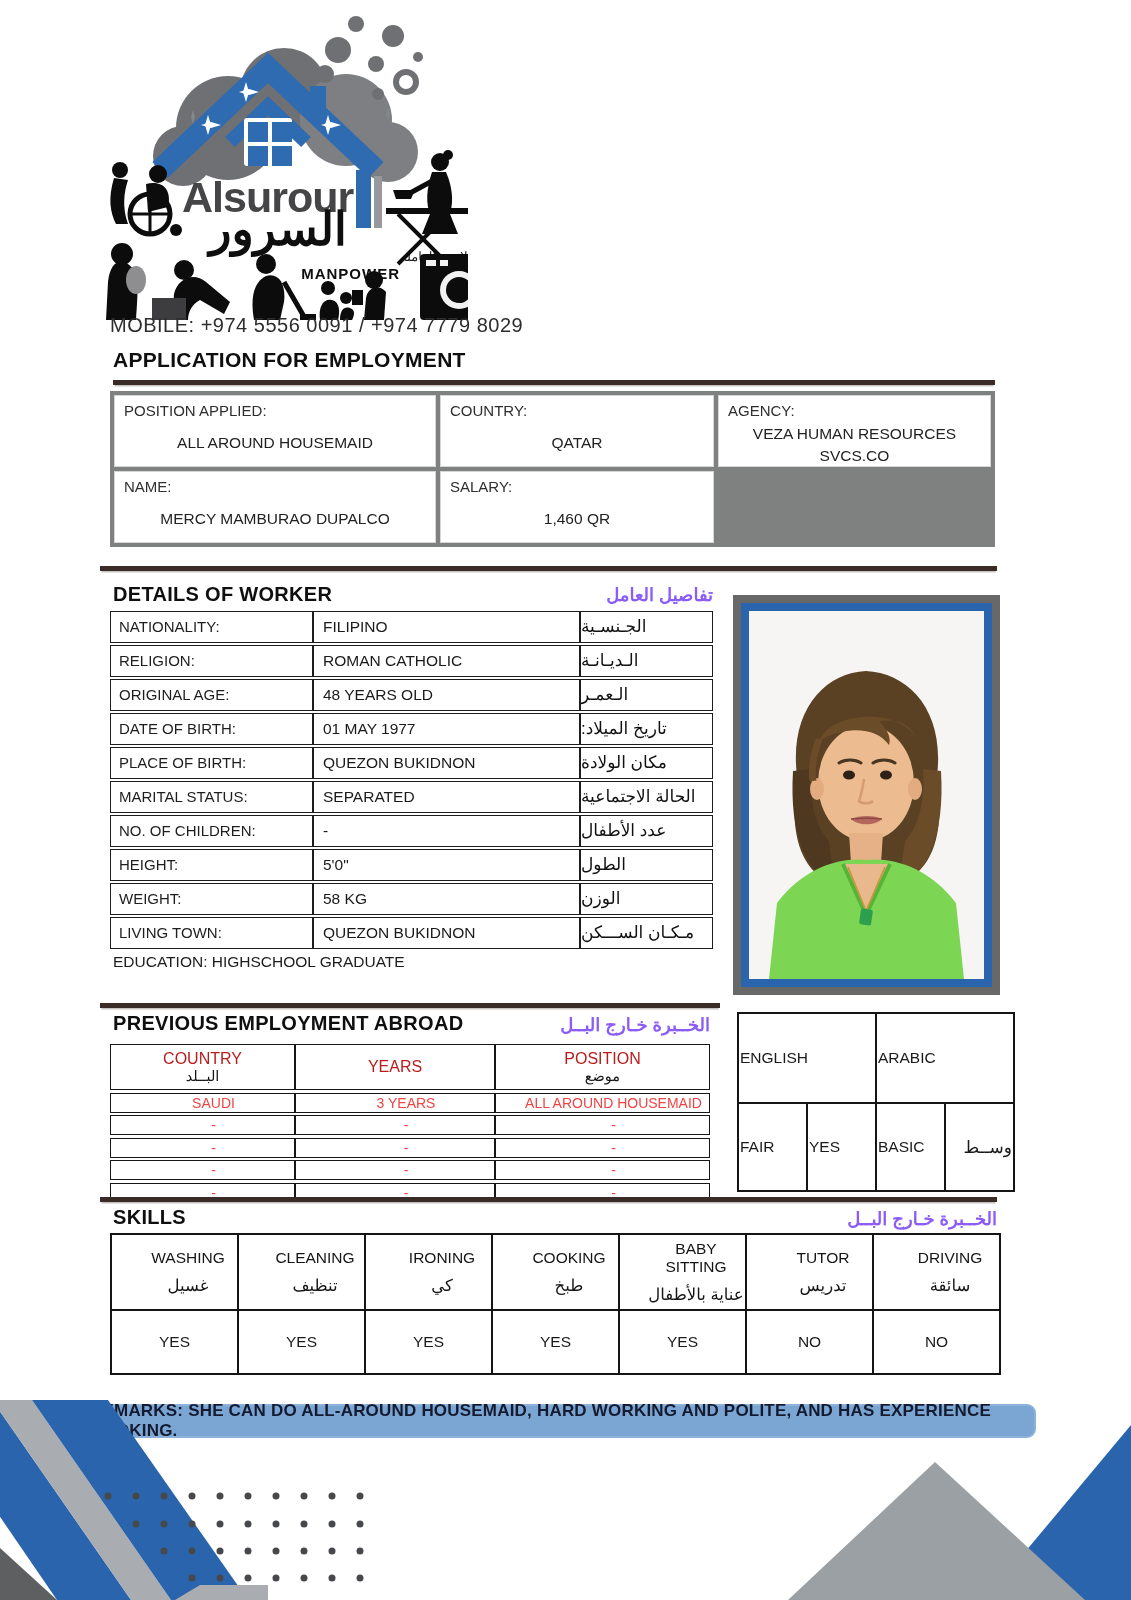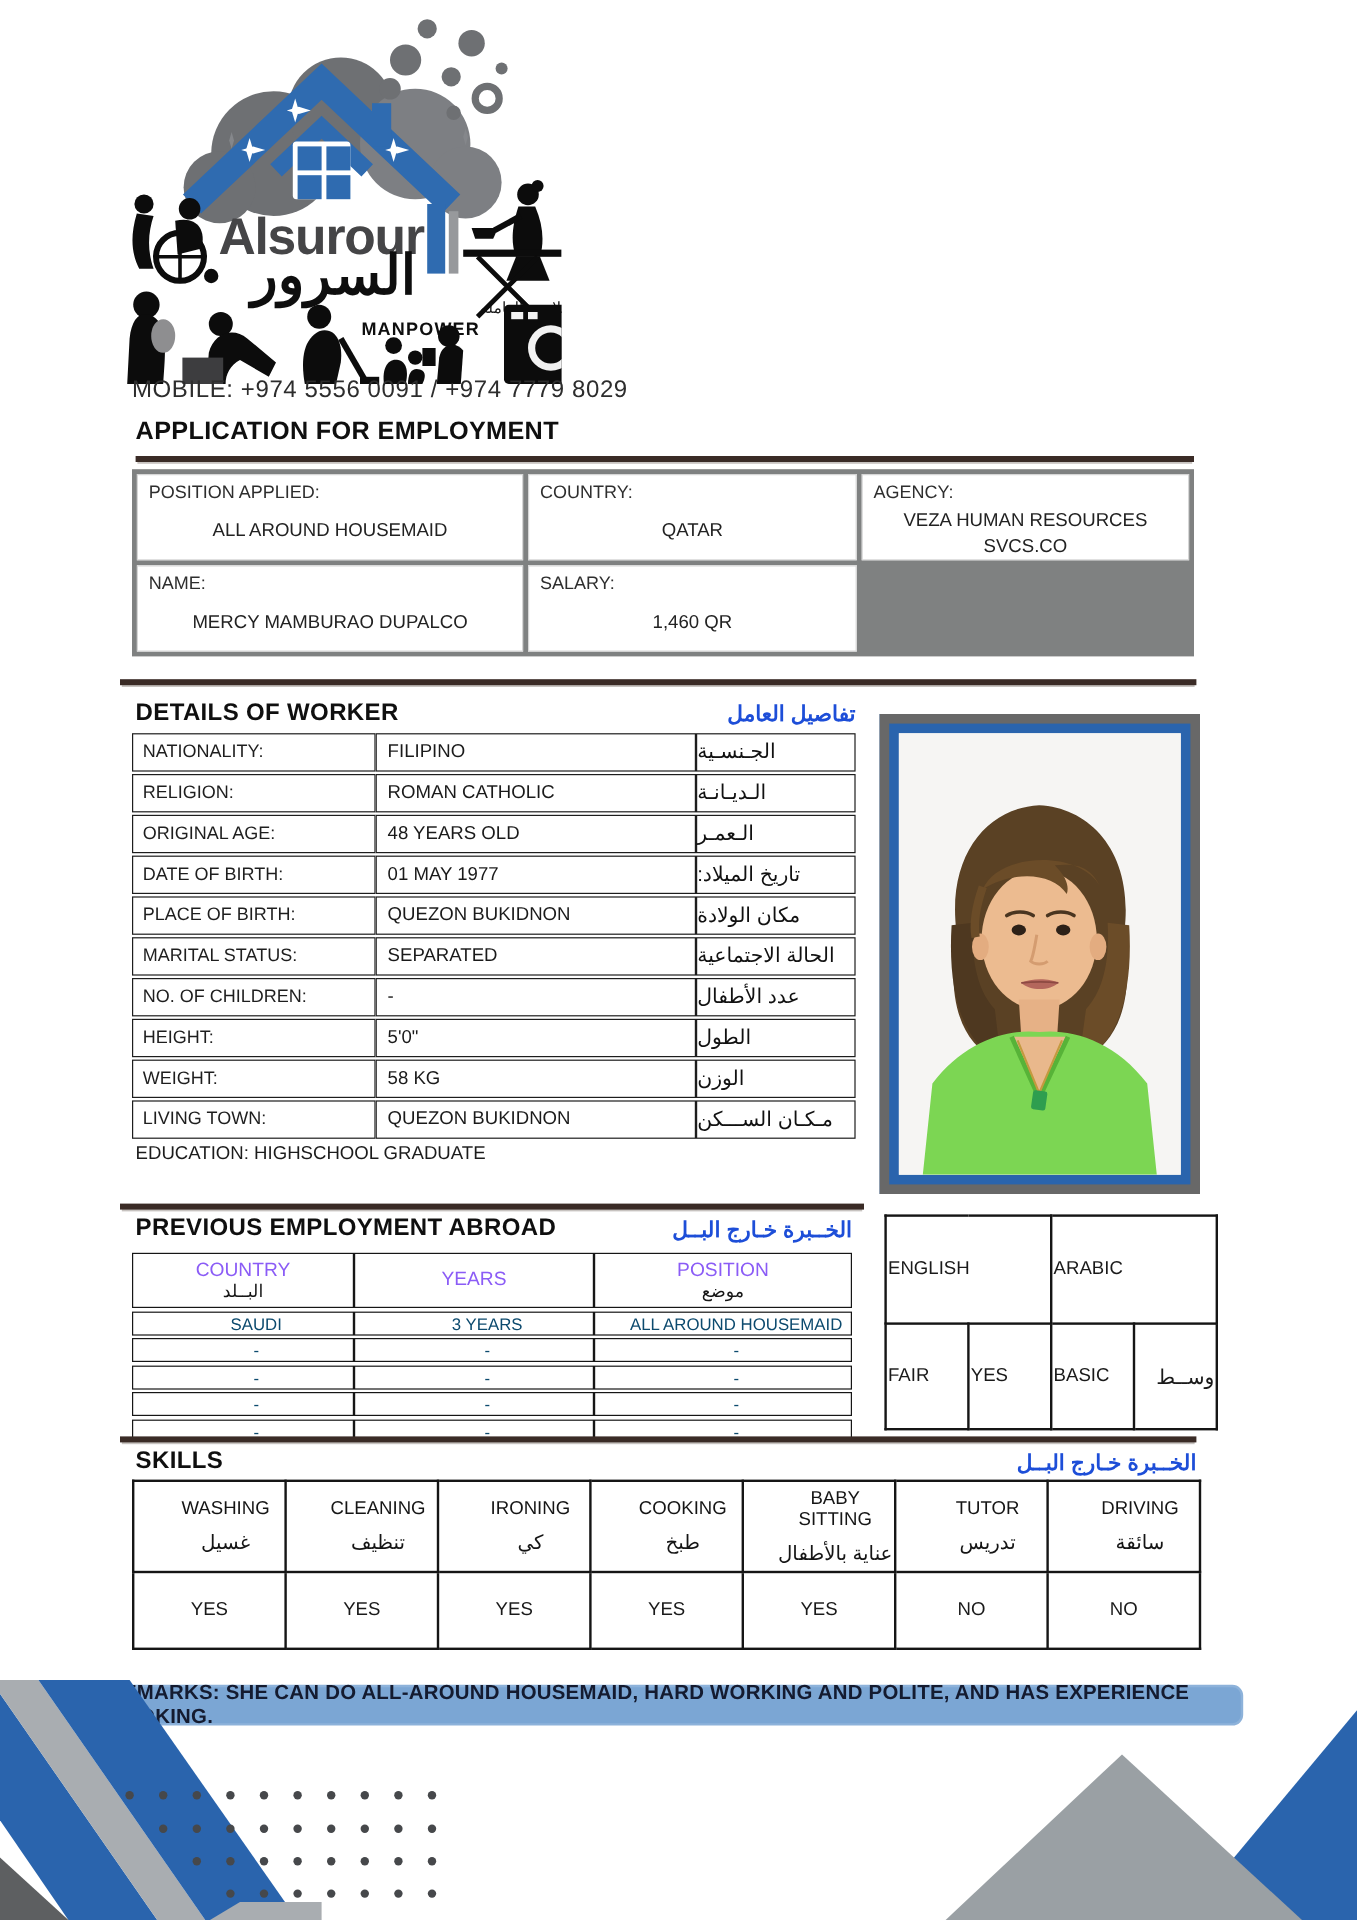--- a/index.html
+++ b/index.html
@@ -2,21 +2,21 @@
 <html><head>
 <meta charset="utf-8">
 <style>
   html,body{margin:0;padding:0;background:#ffffff;}
   .page{position:relative;width:1131px;height:1600px;background:#fff;overflow:hidden;
         font-family:Liberation Sans, sans-serif;color:#222;}
   .abs{position:absolute;}
   
   .mobile-line{left:110px;top:314px;font-size:20px;color:#2d2d2d;letter-spacing:.5px;}
   .sec-title{font-weight:800;font-size:21px;color:#0f0f0f;letter-spacing:.3px;}
-  .sec-title-ar{font-weight:700;font-size:18px;color:#1d4ed8;direction:rtl;}
+  .sec-title-ar{font-weight:700;font-size:18px;color:#8b5cf6;direction:rtl;}
   .rule{height:5px;background:#3a2b26;box-shadow:0 3px 0 -1.5px #c7c3c0;}
   
   .appgrid{left:110px;top:391px;width:885px;height:156px;display:grid;box-sizing:border-box;
            grid-template-columns:322px 274px 273px;grid-template-rows:72px 72px;gap:4px;
            background:#7f8181;padding:4px;}
   .appcell{background:#fff;box-shadow:inset 0 0 0 1px #d6d6d6;display:flex;flex-direction:column;
            padding:7px 10px;box-sizing:border-box;}
   .appcell .lbl{font-size:15px;color:#2e2e2e;}
   .appcell .val{font-size:15.5px;color:#222;text-align:center;margin-top:13px;line-height:1.45;}
   
@@ -28,23 +28,23 @@
   .da{justify-content:flex-end;padding-right:9px;font-size:17px;direction:rtl;color:#111;}
   .edu{left:113px;top:953px;font-size:15.5px;color:#1c1c1c;}
   
   .photo{left:733px;top:595px;width:267px;height:400px;box-sizing:border-box;
          border:8px solid #686868;background:#2a64ad;padding:8px;}
   .photo svg{display:block;background:#f6f5f3;}
   
   .egrid{left:110px;top:1044px;width:600px;display:grid;grid-template-columns:185px 200px 215px;row-gap:2.5px;}
   .egrid>div{border:1.8px solid #161616;box-sizing:border-box;background:#fff;}
   .eh{height:46px;display:flex;flex-direction:column;align-items:center;justify-content:center;}
-  .eh .en{font-size:16px;color:#8b5cf6;}
+  .eh .en{font-size:16px;color:#b91c1c;}
   .eh .ar{font-size:14.5px;direction:rtl;color:#161616;}
-  .ec{height:20px;display:flex;align-items:center;justify-content:center;font-size:14px;color:#0c4a6e;padding-left:22px;}
+  .ec{height:20px;display:flex;align-items:center;justify-content:center;font-size:14px;color:#ef4444;padding-left:22px;}
   
   .ltable{left:737px;top:1012px;border-collapse:collapse;}
   .ltable td{border:2px solid #151515;font-size:15.5px;color:#1a1a1a;background:#fff;}
   .ltable .r1 td{width:131px;height:86px;}
   .ltable .r2 td{width:65px;height:84px;}
   .ltable .arb{font-size:17px;direction:rtl;}
   
   .stable{left:110px;top:1233px;border-collapse:collapse;}
   .stable td{border:2px solid #151515;text-align:center;background:#fff;width:127px;box-sizing:border-box;}
   .sk-h{height:76px;vertical-align:middle;padding-left:28px;}

